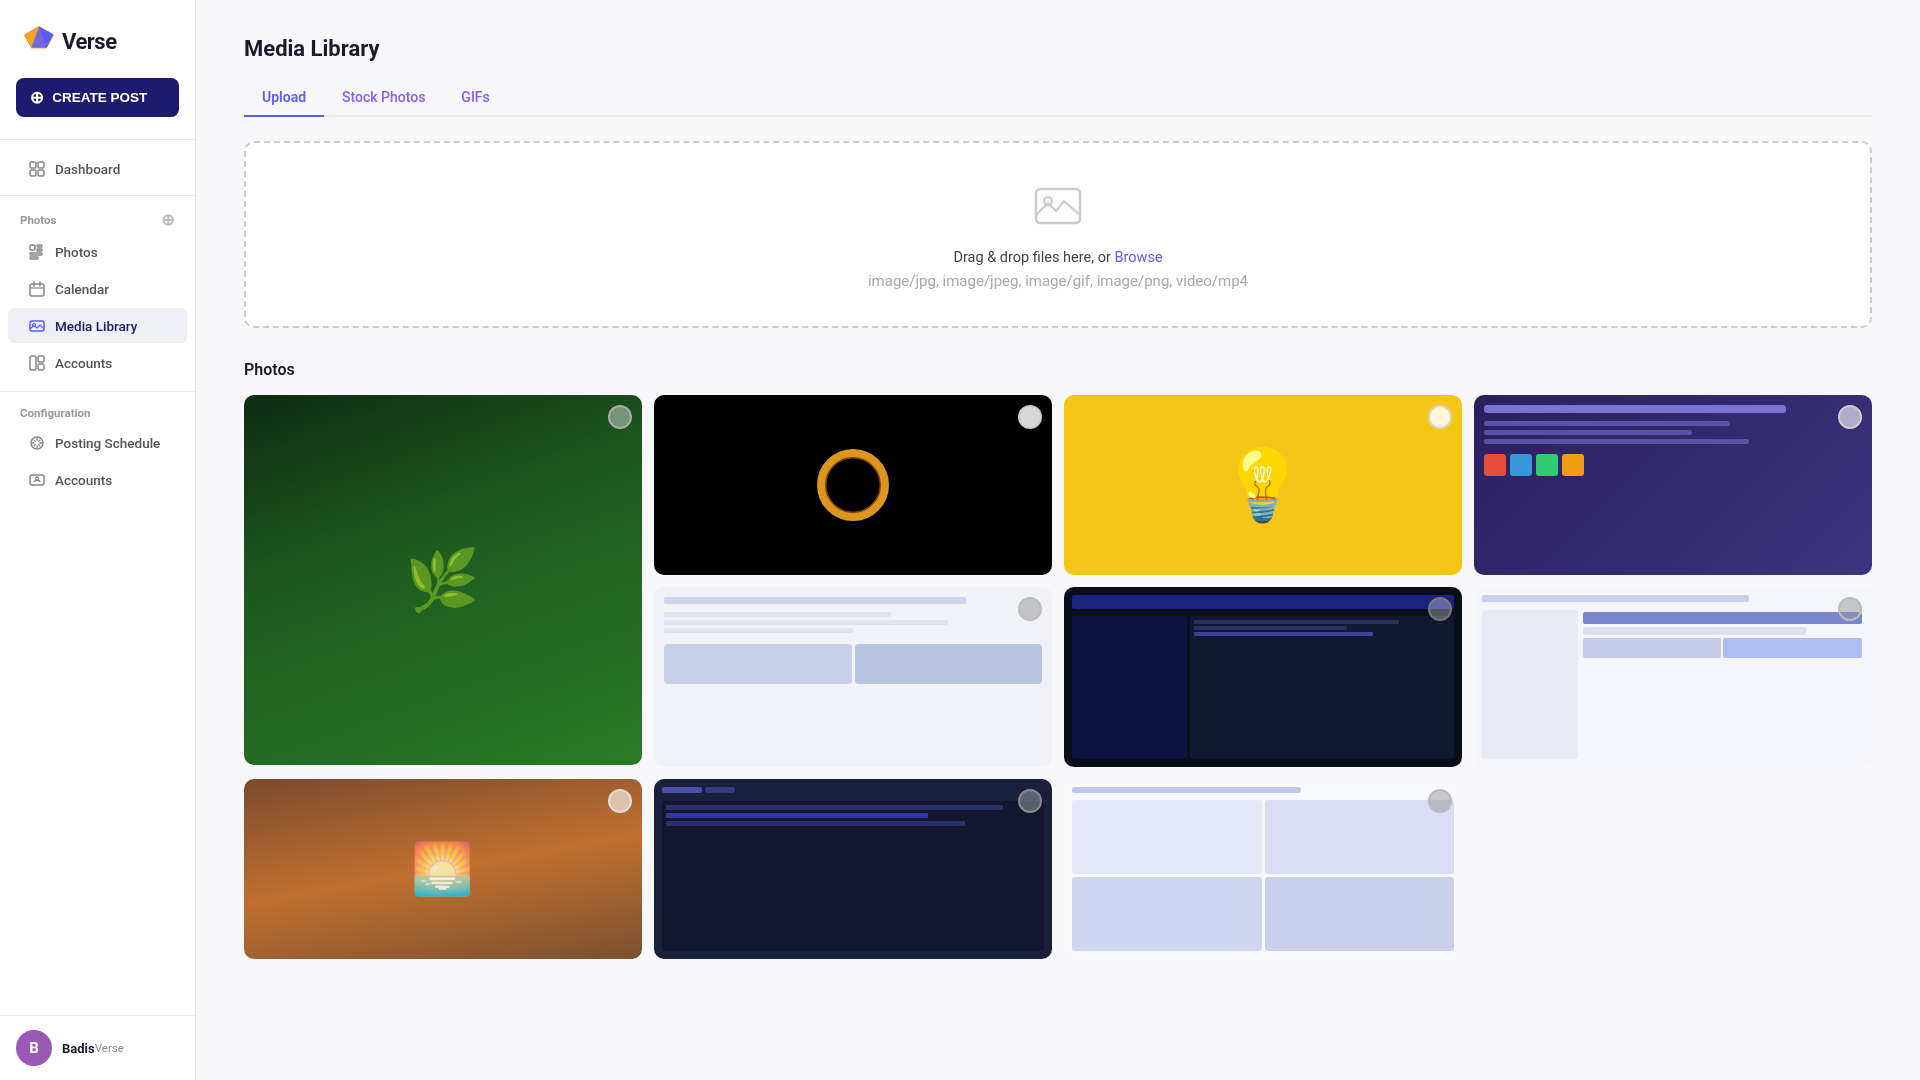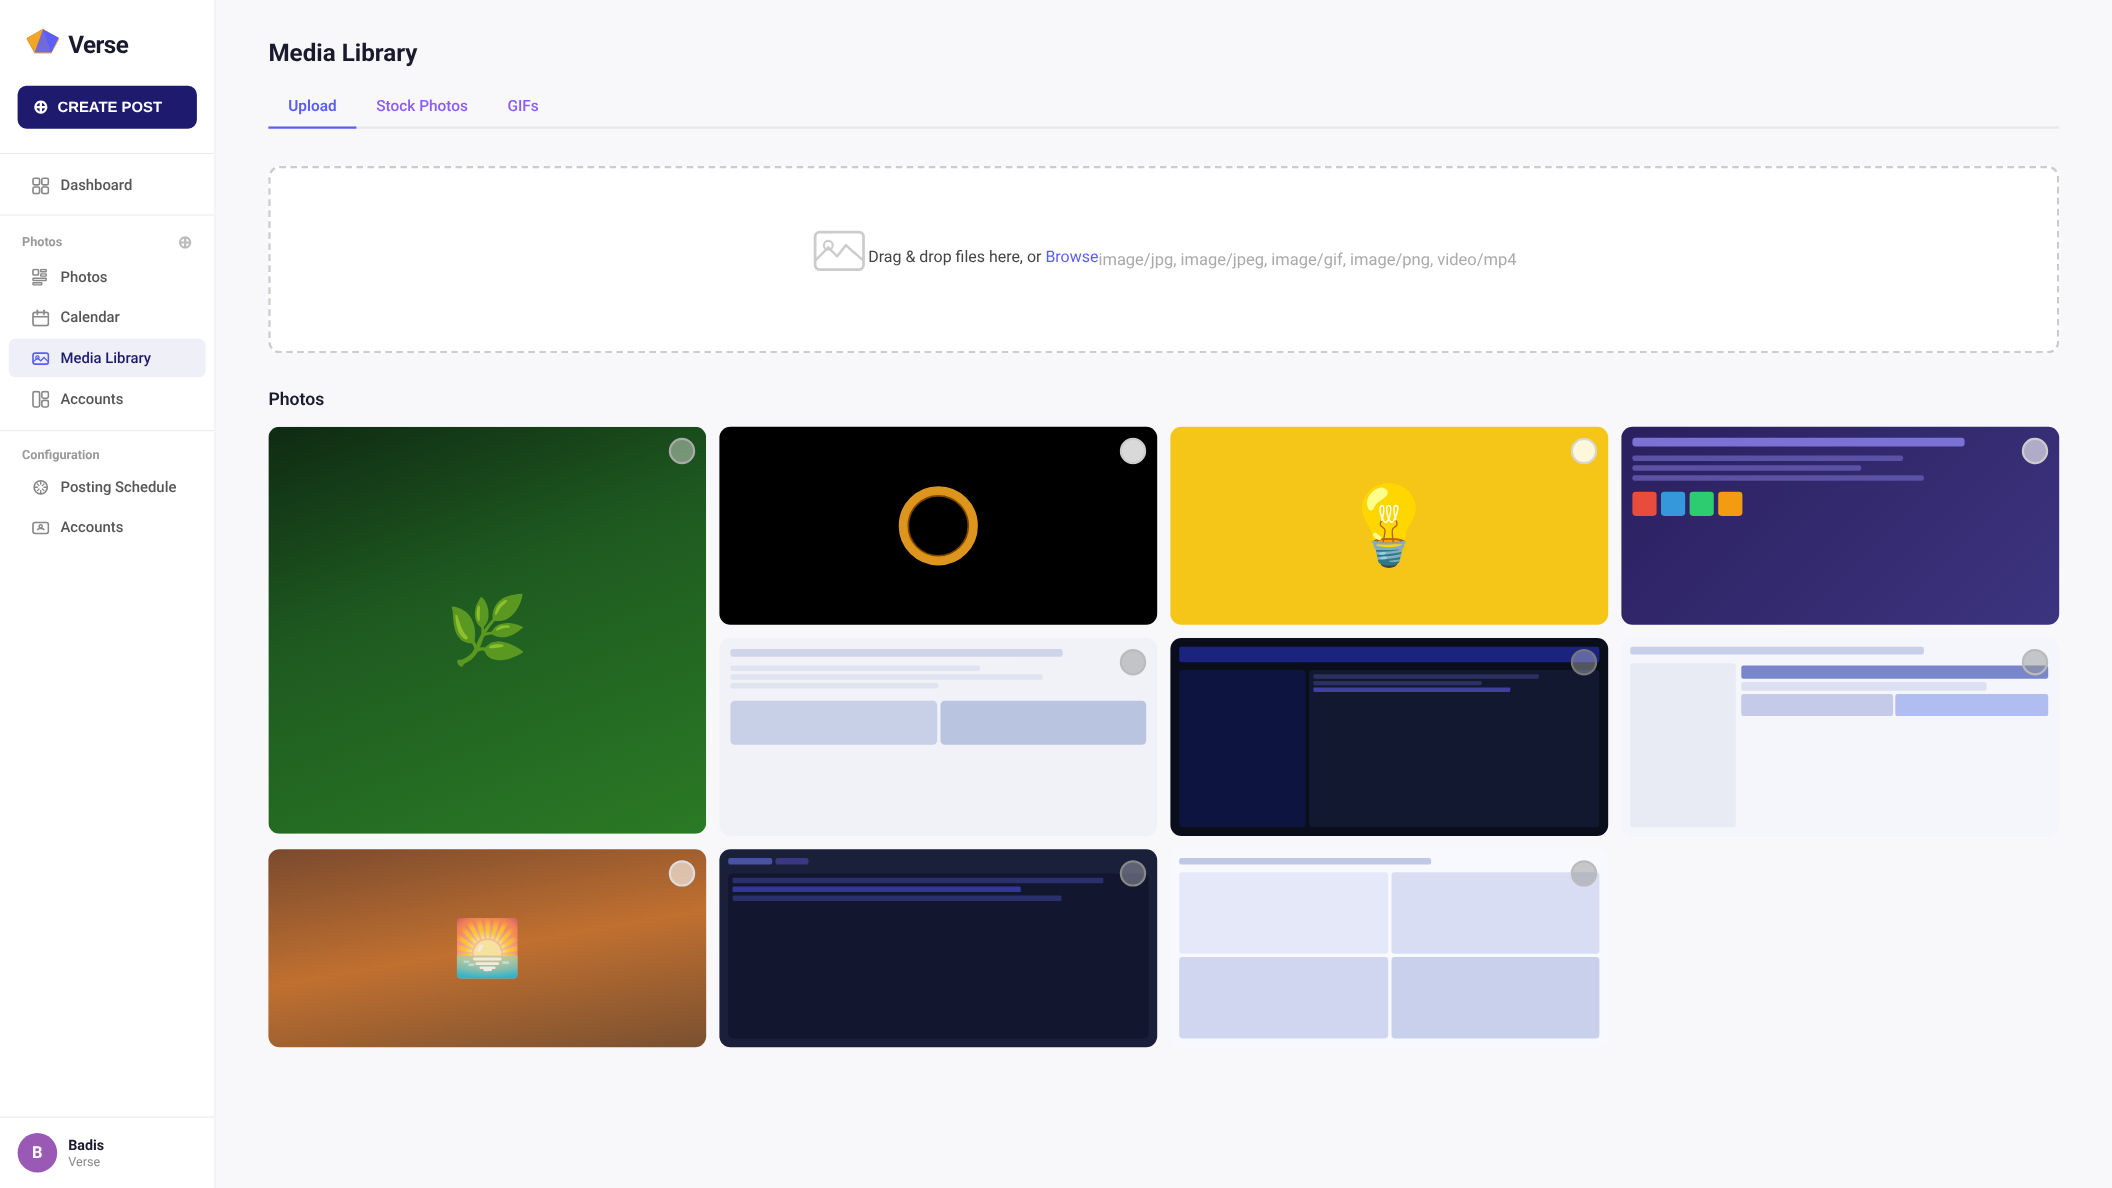--- a/index.html
+++ b/index.html
@@ -111,21 +111,21 @@
       background: #9b59b6;
       color: #fff;
       display: flex;
       align-items: center;
       justify-content: center;
       font-weight: 700;
       font-size: 15px;
       flex-shrink: 0;
     }
 
-    .user-info { display: flex; flex-direction: column; }
+    .user-info { display: flex; flex-direction: row; }
     .user-name { font-size: 13px; font-weight: 700; color: #1a1a2e; }
     .user-org { font-size: 11.5px; color: #888; }
 
     
     #main {
       flex: 1;
       display: flex;
       flex-direction: column;
       overflow-y: auto;
       background: #f8f8fb;
@@ -136,21 +136,21 @@
       font-size: 22px;
       font-weight: 700;
       color: #1a1a2e;
       margin-bottom: 20px;
     }
 
     
     .tabs {
       display: flex;
       gap: 0;
-      margin-bottom: 34px;
+      margin-bottom: 24px;
       border-bottom: 2px solid #e8e8e8;
     }
 
     .tab {
       padding: 8px 18px 10px;
       font-size: 14px;
       font-weight: 500;
       color: #8b5cf6;
       cursor: pointer;
       position: relative;
@@ -163,21 +163,21 @@
       border-bottom: 2px solid #5b5ef6;
       font-weight: 600;
     }
 
     
     .upload-zone {
       border: 2px dashed #ccc;
       border-radius: 10px;
       background: #fff;
       display: flex;
-      flex-direction: row;
+      flex-direction: column;
       align-items: center;
       justify-content: center;
       padding: 36px 20px;
       margin-bottom: 32px;
       min-height: 170px;
     }
 
     .upload-icon {
       color: #bbb;
       margin-bottom: 14px;

